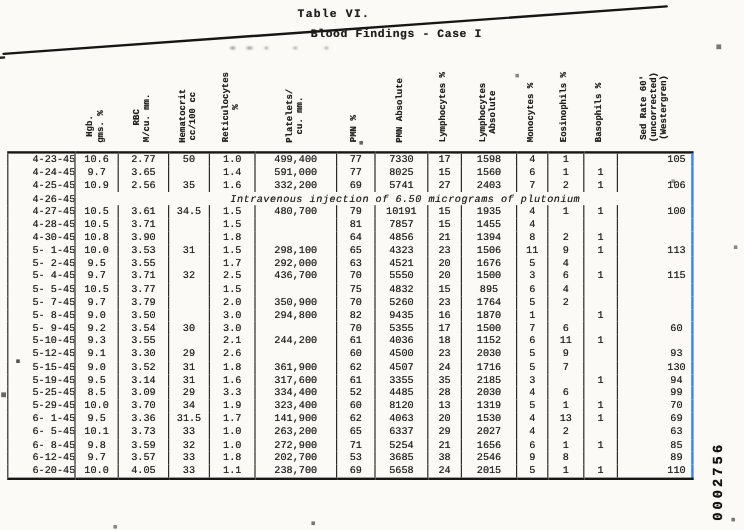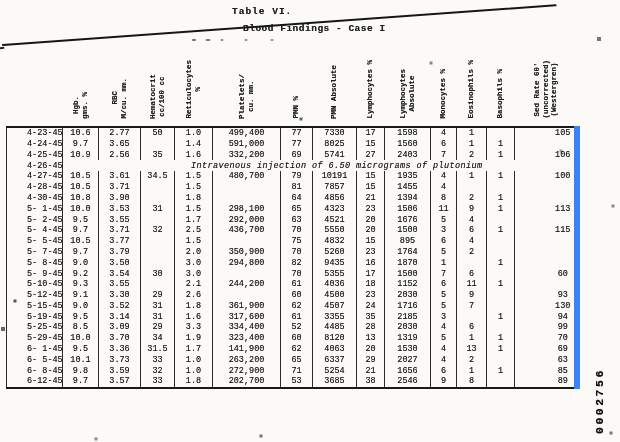--- a/index.html
+++ b/index.html
@@ -1,21 +1,21 @@
 <!DOCTYPE html>
 <html><head>
 <meta charset="utf-8">
 <style>
   html,body{margin:0;padding:0;}
   body{
     width:620px;height:442px;position:relative;overflow:hidden;
     background:#fbfaf6;color:#1e1e1e;
     font-family:"Liberation Mono","DejaVu Sans Mono",monospace;
   }
-  .ink{text-shadow:0 0 .6px rgba(10,10,10,.6);}
+  .ink{text-shadow:0 0 .6px rgba(10,10,10,.6);margin-left:16px;}
   
   .scan-line{
     position:absolute;top:44px;left:2px;width:556px;height:2px;
     background:#161616;transform:rotate(-4.1deg);transform-origin:left center;
     border-radius:1px;
   }
   .scan-line::after{
     content:"";position:absolute;left:-8px;top:3px;width:10px;height:2px;background:#222;
   }
   .table-label{
@@ -50,21 +50,21 @@
   .vh{
     display:inline-block;writing-mode:vertical-rl;transform:rotate(180deg);
     white-space:pre-line;font-size:7.5px;line-height:8.5px;max-height:78px;
     text-shadow:0 0 .6px rgba(10,10,10,.6);
   }
   tbody td{
     height:10.8px;padding:0;font-size:8.5px;line-height:10.5px;text-align:center;
     border-left:1px solid #2b2b2b;white-space:pre;overflow:hidden;
     text-shadow:0 0 .6px rgba(10,10,10,.6);
   }
-  tbody td:last-child{border-right:6px solid #3b82f6;padding-left:37px;}
+  tbody td:last-child{border-right:2px solid #3b82f6;padding-left:37px;}
   tbody tr:last-child td{border-bottom:2px solid #181818;}
   td.date-cell{text-align:left;padding-left:20px;}
   td.note-cell{text-align:center;padding-left:6px;letter-spacing:.4px;font-style:italic;}
   .stamp{
     position:absolute;right:14px;top:338px;height:96px;
     writing-mode:vertical-rl;transform:rotate(180deg);
     font-size:11.5px;font-weight:bold;letter-spacing:2.5px;color:#101010;
     text-shadow:0 0 .7px rgba(0,0,0,.7);
   }
   .speckles{
@@ -479,16 +479,32 @@
         <td class="num-cell">202,700</td>
         <td class="num-cell">53</td>
         <td class="num-cell">3685</td>
         <td class="num-cell">38</td>
         <td class="num-cell">2546</td>
         <td class="num-cell">9</td>
         <td class="num-cell">8</td>
         <td class="num-cell"></td>
         <td class="num-cell">89</td>
       </tr>
+      <tr>
+        <td class="date-cell">6-20-45</td>
+        <td class="num-cell">10.0</td>
+        <td class="num-cell">4.05</td>
+        <td class="num-cell">33</td>
+        <td class="num-cell">1.1</td>
+        <td class="num-cell">238,700</td>
+        <td class="num-cell">69</td>
+        <td class="num-cell">5658</td>
+        <td class="num-cell">24</td>
+        <td class="num-cell">2015</td>
+        <td class="num-cell">5</td>
+        <td class="num-cell">1</td>
+        <td class="num-cell">1</td>
+        <td class="num-cell">110</td>
+      </tr>
     </tbody>
 </table>
 
 <div class="stamp">0002756</div>
 
 </body></html>

